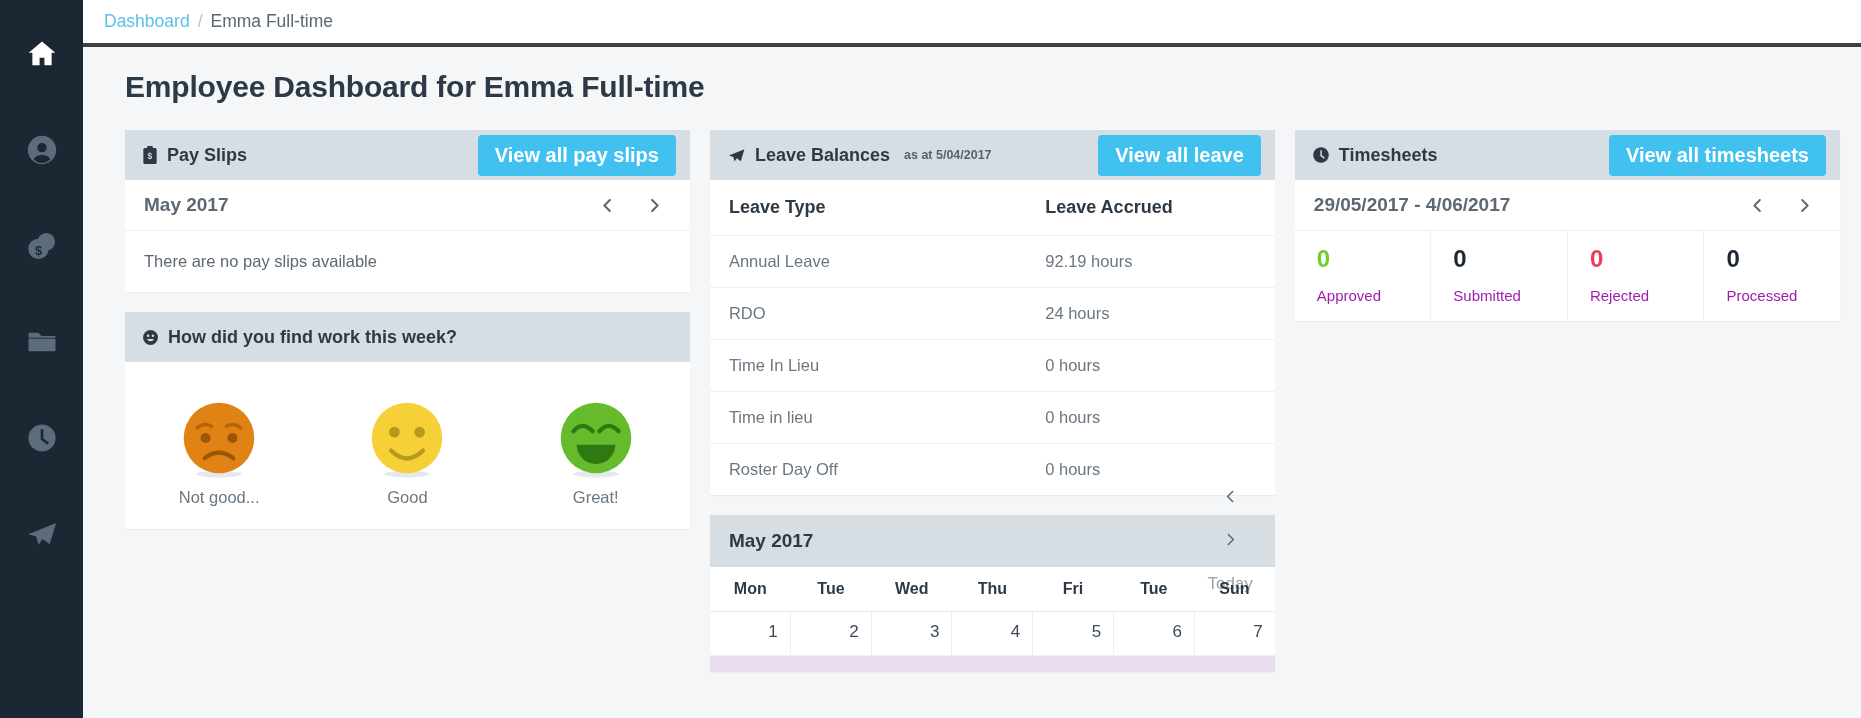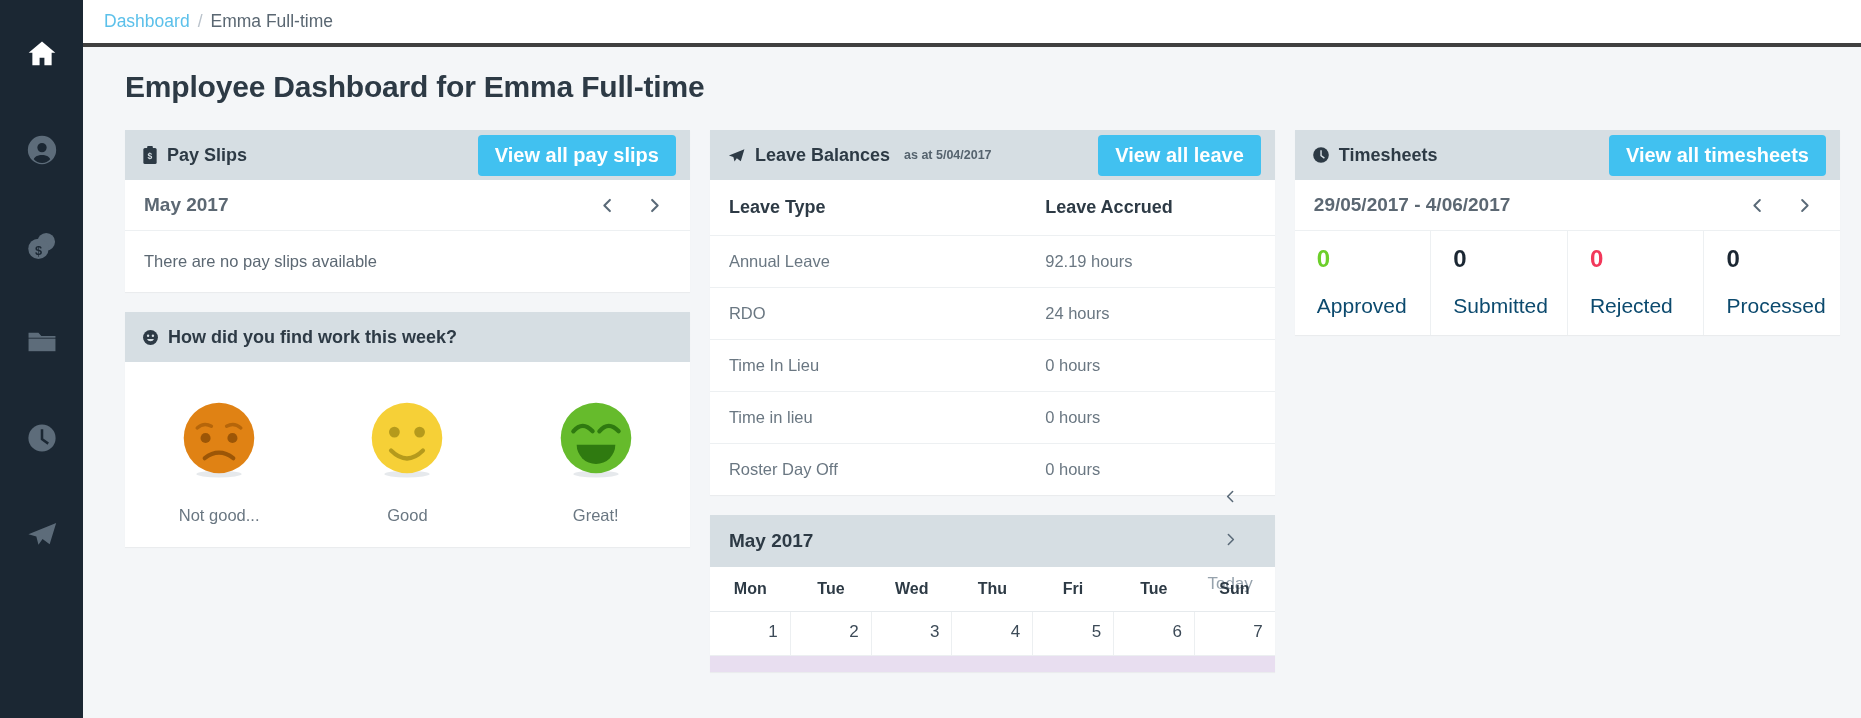--- a/index.html
+++ b/index.html
@@ -102,26 +102,26 @@
   .col-type { width: 56%; }
 
   
   .stats { display: flex; }
   .stat {
     flex: 1; padding: 14px 0 17px 22px;
     border-right: 1px solid #edf0f2;
   }
   .stat:last-child { border-right: none; }
   .stat-num { font-size: 24px; font-weight: bold; line-height: 1.15; }
-  .stat-label { font-size: 21px; color: #0c4a6e; margin-top: 21px; }
+  .stat-label { font-size: 15px; color: #a21caf; margin-top: 14px; }
 
   
   .faces { display: flex; padding: 34px 0 22px 0; }
   .face-cell { flex: 1; display: flex; flex-direction: column; align-items: center; cursor: pointer; }
-  .face-label { font-size: 16.5px; color: #6a7782; margin-top: 22px; }
+  .face-label { font-size: 16.5px; color: #6a7782; margin-top: 4px; }
 
   
   .cal-head {
     background: #d6dee3; height: 52px;
     display: flex; align-items: center; justify-content: space-between;
     padding: 0 22px 0 19px;
   }
   .cal-title { font-size: 19px; font-weight: bold; color: #2d3a45; }
   .cal-nav { display: flex; align-items: center; gap: 26px; flex-direction: column; }
   .cal-today { font-size: 17px; color: #96a2ac; cursor: pointer; }

